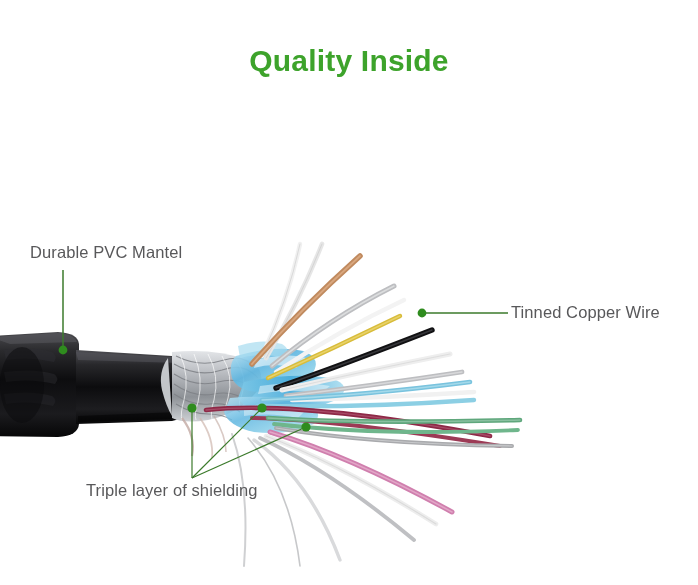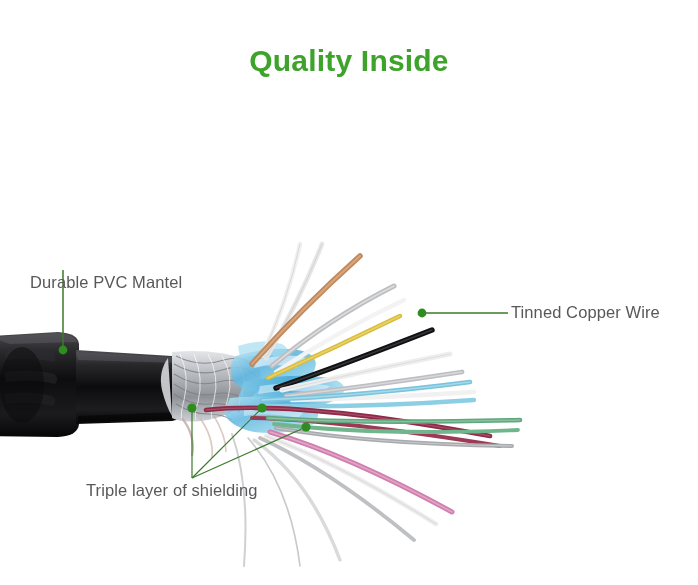--- a/index.html
+++ b/index.html
@@ -22,21 +22,21 @@
     color:#3da32b;
     white-space:nowrap;
   }
   .callout-label{
     position:absolute;
     font-size:16.5px;
     color:#58585a;
     white-space:nowrap;
     letter-spacing:.1px;
   }
-  #lbl-pvc{left:30px;top:243px;margin-top:30px;}
+  #lbl-pvc{left:30px;top:243px;}
   #lbl-tinned{left:511px;top:303px;}
   #lbl-shield{left:86px;top:481px;}
 </style>
 </head>
 <body>
 
 <div id="stage">
 
   <svg id="art" viewBox="0 0 698 585">
     <defs>

